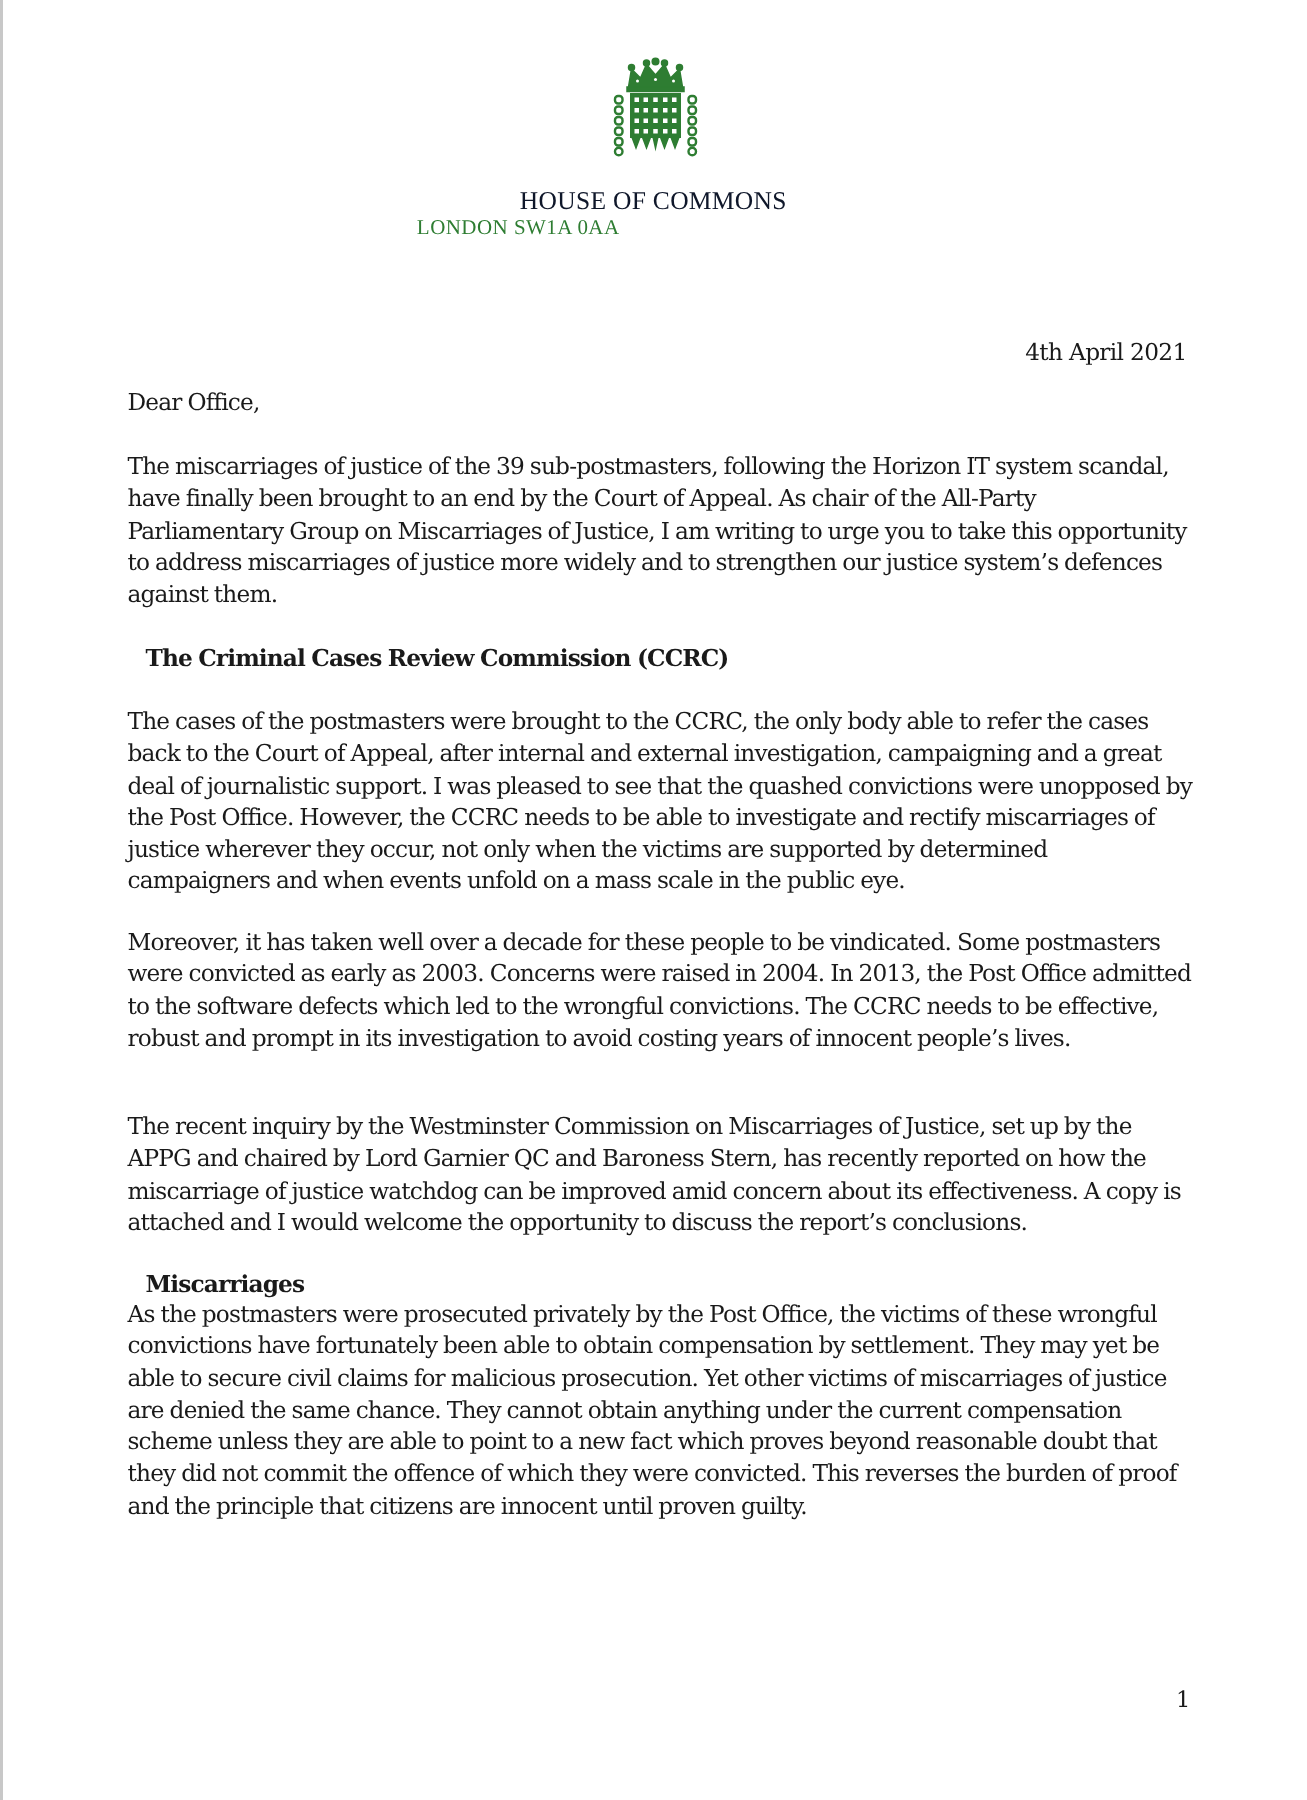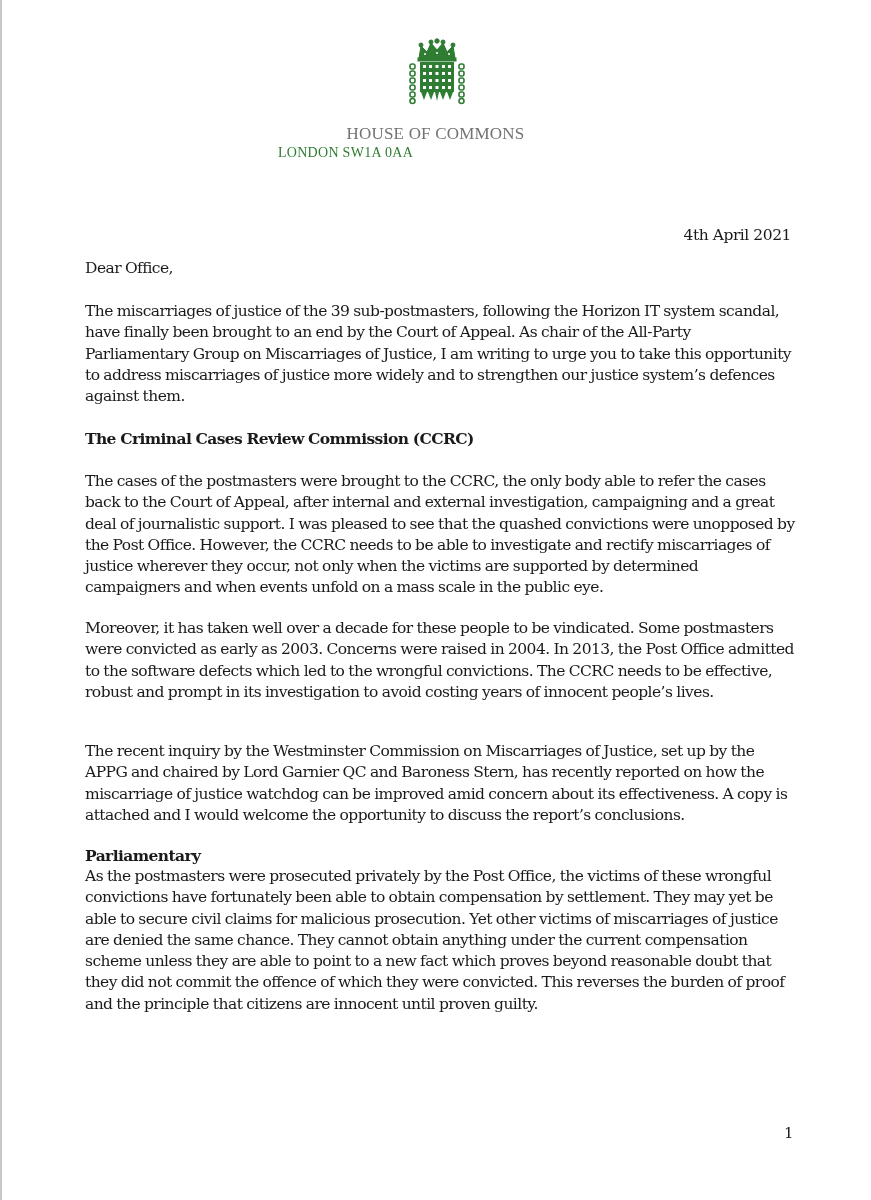--- a/index.html
+++ b/index.html
@@ -11,39 +11,39 @@
     .left-edge {
       position: absolute; left: 0; top: 0; width: 2px; height: 1200px;
       background: #c8c8c8;
     }
     .crest {
       position: absolute; left: 405px; top: 38px; width: 64px; height: 68px;
     }
     .org-name {
       position: absolute; left: 0; width: 871px; top: 124px;
       text-align: center; font-family: "Liberation Serif", serif;
-      font-size: 17px; color: #737373; letter-spacing: 0.2px;
+      font-size: 17px; color: #0f172a; letter-spacing: 0.2px;
     }
     .org-address {
       position: absolute; left: 0; width: 691px; top: 145px;
       text-align: center; font-family: "Liberation Serif", serif;
       font-size: 14px; color: #2e7d32; letter-spacing: 0.3px;
     }
     .date {
       position: absolute; right: 80px; top: 226px;
       font-size: 15.5px; font-family: "DejaVu Serif", serif;
       letter-spacing: -0.45px;
     }
     .text-block {
       position: absolute; left: 85px; width: 712px;
       font-size: 15.5px; line-height: 21.3px;
       font-family: "DejaVu Serif", serif;
       letter-spacing: -0.55px; word-spacing: -0.5px;
     }
-    .heading { font-weight: bold; letter-spacing: -0.6px; }
+    .heading { font-weight: bold; letter-spacing: -0.6px; margin-left: 12px; }
     .page-number {
       position: absolute; left: 784px; top: 1124px;
       font-size: 15px; font-family: "DejaVu Serif", serif;
     }
   </style>
 </head>
 <body>
 
 <div class="left-edge"></div>
 
@@ -117,17 +117,17 @@
 <div class="text-block" style="top:301px;">The miscarriages of justice of the 39 sub-postmasters, following the Horizon IT system scandal, have finally been brought to an end by the Court of Appeal. As chair of the All-Party Parliamentary Group on Miscarriages of Justice, I am writing to urge you to take this opportunity to address miscarriages of justice more widely and to strengthen our justice system’s defences against them.</div>
 
 <div class="text-block heading" style="top:428px;">The Criminal Cases Review Commission (CCRC)</div>
 
 <div class="text-block" style="top:471px;">The cases of the postmasters were brought to the CCRC, the only body able to refer the cases back to the Court of Appeal, after internal and external investigation, campaigning and a great deal of journalistic support. I was pleased to see that the quashed convictions were unopposed by the Post Office. However, the CCRC needs to be able to investigate and rectify miscarriages of justice wherever they occur, not only when the victims are supported by determined campaigners and when events unfold on a mass scale in the public eye.</div>
 
 <div class="text-block" style="top:618px;">Moreover, it has taken well over a decade for these people to be vindicated. Some postmasters were convicted as early as 2003. Concerns were raised in 2004. In 2013, the Post Office admitted to the software defects which led to the wrongful convictions. The CCRC needs to be effective, robust and prompt in its investigation to avoid costing years of innocent people’s lives.</div>
 
 <div class="text-block" style="top:741px;">The recent inquiry by the Westminster Commission on Miscarriages of Justice, set up by the APPG and chaired by Lord Garnier QC and Baroness Stern, has recently reported on how the miscarriage of justice watchdog can be improved amid concern about its effectiveness. A copy is attached and I would welcome the opportunity to discuss the report’s conclusions.</div>
 
-<div class="text-block heading" style="top:845px;">Parliamentary</div>
+<div class="text-block heading" style="top:845px;">Miscarriages</div>
 
 <div class="text-block" style="top:866px;">As the postmasters were prosecuted privately by the Post Office, the victims of these wrongful convictions have fortunately been able to obtain compensation by settlement. They may yet be able to secure civil claims for malicious prosecution. Yet other victims of miscarriages of justice are denied the same chance. They cannot obtain anything under the current compensation scheme unless they are able to point to a new fact which proves beyond reasonable doubt that they did not commit the offence of which they were convicted. This reverses the burden of proof and the principle that citizens are innocent until proven guilty.</div>
 
 <div class="page-number">1</div>
 
 </body></html>

